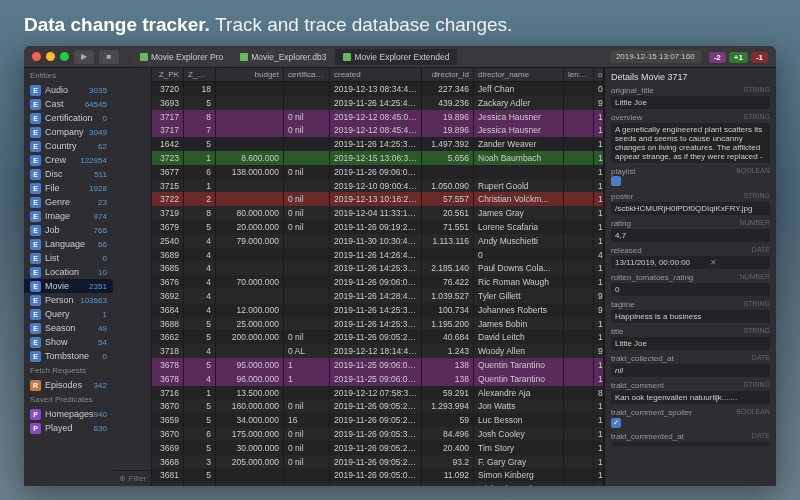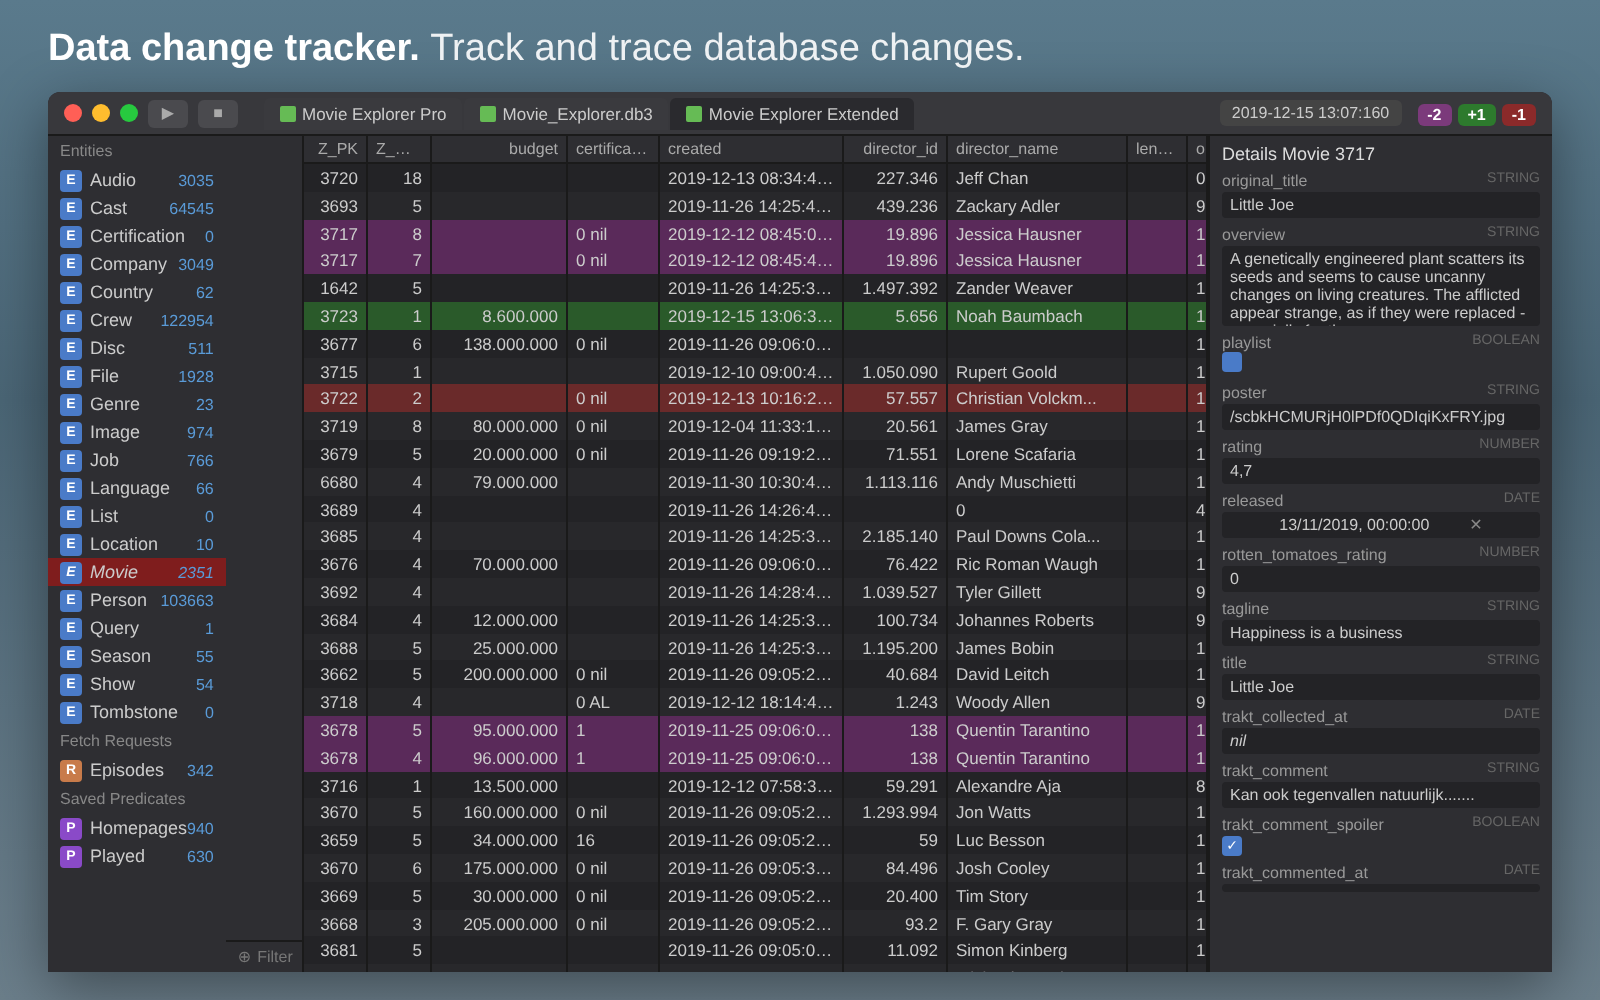--- a/index.html
+++ b/index.html
@@ -15,42 +15,42 @@
 .tab { background: #3a3a3e; padding: 3px 8px; font-size: 8.5px; border-radius: 3px 3px 0 0; display: flex; align-items: center; gap: 3px; }
 .tab.active { background: #2a2a2e; }
 .tab .ico { width: 8px; height: 8px; background: #6b5; border-radius: 1px; }
 .timestamp { margin-left: auto; background: #444; padding: 2px 6px; border-radius: 3px; font-size: 8px; }
 .chip { padding: 1px 5px; border-radius: 3px; font-size: 8px; margin-left: 3px; font-weight: 600; }
 .chip.p { background: #7b3a7b; color: #fff; } .chip.g { background: #2d7a2d; color: #fff; } .chip.rd { background: #8b2a2a; color: #fff; }
 .body { display: flex; flex: 1; overflow: hidden; }
 .sidebar { width: 128px; background: #2e2e32; border-right: 1px solid #1a1a1a; display: flex; flex-direction: row; overflow: hidden; }
 .side-sec { padding: 3px 6px; font-size: 8px; color: #888; }
 .side-item { display: flex; align-items: center; padding: 1.5px 6px; font-size: 9px; cursor: default; }
-.side-item.active { background: #7f1d1d; font-style: italic; }
+.side-item.active { background: #0f172a; }
 .side-ico { width: 11px; height: 11px; border-radius: 2px; display: flex; align-items: center; justify-content: center; font-size: 7px; font-weight: 700; color: #fff; margin-right: 4px; }
 .side-ico.e { background: #4a7bc8; } .side-ico.r { background: #c87b4a; } .side-ico.p { background: #8a4ac8; }
 .side-label { flex: 1; white-space: nowrap; overflow: hidden; text-overflow: ellipsis; }
 .side-count { color: #5a9bd8; font-size: 8px; }
 .filter-row { margin-top: auto; border-top: 1px solid #1a1a1a; padding: 3px 6px; display: flex; align-items: center; gap: 3px; font-size: 8px; color: #777; }
 .grid { flex: 1; overflow: hidden; background: #232326; display: flex; flex-direction: column; }
 .gridhead { display: flex; background: #2e2e32; border-bottom: 1px solid #1a1a1a; font-size: 8px; color: #aaa; }
 .gridhead > div, .row > div { padding: 2px 4px; border-right: 1px solid #1a1a1a; overflow: hidden; white-space: nowrap; text-overflow: ellipsis; }
 .c-pk { width: 32px; text-align: right; } .c-opt { width: 32px; text-align: right; } .c-bud { width: 68px; text-align: right; } .c-cert { width: 46px; } .c-cr { width: 92px; } .c-did { width: 52px; text-align: right; } .c-dn { width: 90px; } .c-len { width: 30px; text-align: right; } .c-ot { flex: 1; }
 .gridbody { flex: 1; overflow: hidden; }
 .row { display: flex; font-size: 8.5px; height: 13.8px; }
 .row:nth-child(even) { background: #28282b; }
 .row.purple { background: #5a2a5a; } .row.green { background: #2a5a2a; } .row.red { background: #6a2a2a; }
 .cell-nil { color: #666; font-style: italic; }
 .detail { width: 172px; background: #2e2e32; border-left: 1px solid #1a1a1a; padding: 4px 6px; overflow: hidden; font-size: 8.5px; }
 .detail-title { font-size: 9px; color: #ddd; margin-bottom: 4px; }
 .drow { margin-bottom: 4px; }
 .drow-h { display: flex; justify-content: space-between; font-size: 8px; color: #999; }
 .drow-t { color: #666; font-size: 7px; }
 .drow-v { background: #232326; padding: 2px 4px; border-radius: 2px; margin-top: 1px; color: #ccc; font-size: 8px; max-height: 40px; overflow: hidden; }
-.drow-v.date { display: flex; justify-content: center; align-items: center; gap: 20px; }
+.drow-v.date { display: flex; justify-content: flex-start; align-items: center; gap: 20px; }
 .chk { width: 10px; height: 10px; background: #4a7bc8; border-radius: 2px; display: inline-flex; align-items: center; justify-content: center; font-size: 7px; color: #fff; }
 </style>
 </head>
 <body>
 
 <div class="hero">
   <span>Data change tracker.</span>
   <span class="sub">Track and trace database changes.</span>
 </div>
 
@@ -163,21 +163,21 @@
             <span class="side-count">103663</span>
           </div>
           <div class="side-item">
             <span class="side-ico e">E</span>
             <span class="side-label">Query</span>
             <span class="side-count">1</span>
           </div>
           <div class="side-item">
             <span class="side-ico e">E</span>
             <span class="side-label">Season</span>
-            <span class="side-count">55</span>
+            <span class="side-count">49</span>
           </div>
           <div class="side-item">
             <span class="side-ico e">E</span>
             <span class="side-label">Show</span>
             <span class="side-count">54</span>
           </div>
           <div class="side-item">
             <span class="side-ico e">E</span>
             <span class="side-label">Tombstone</span>
             <span class="side-count">0</span>
@@ -333,21 +333,21 @@
             <div class="c-opt">5</div>
             <div class="c-bud">20.000.000</div>
             <div class="c-cert">0 nil</div>
             <div class="c-cr">2019-11-26 09:19:210</div>
             <div class="c-did">71.551</div>
             <div class="c-dn">Lorene Scafaria</div>
             <div class="c-len"></div>
             <div class="c-ot">107 Hustlers</div>
           </div>
           <div class="row ">
-            <div class="c-pk">6680</div>
+            <div class="c-pk">2540</div>
             <div class="c-opt">4</div>
             <div class="c-bud">79.000.000</div>
             <div class="c-cert"></div>
             <div class="c-cr">2019-11-30 10:30:400</div>
             <div class="c-did">1.113.116</div>
             <div class="c-dn">Andy Muschietti</div>
             <div class="c-len"></div>
             <div class="c-ot">169 It Chapter Two</div>
           </div>
           <div class="row ">

